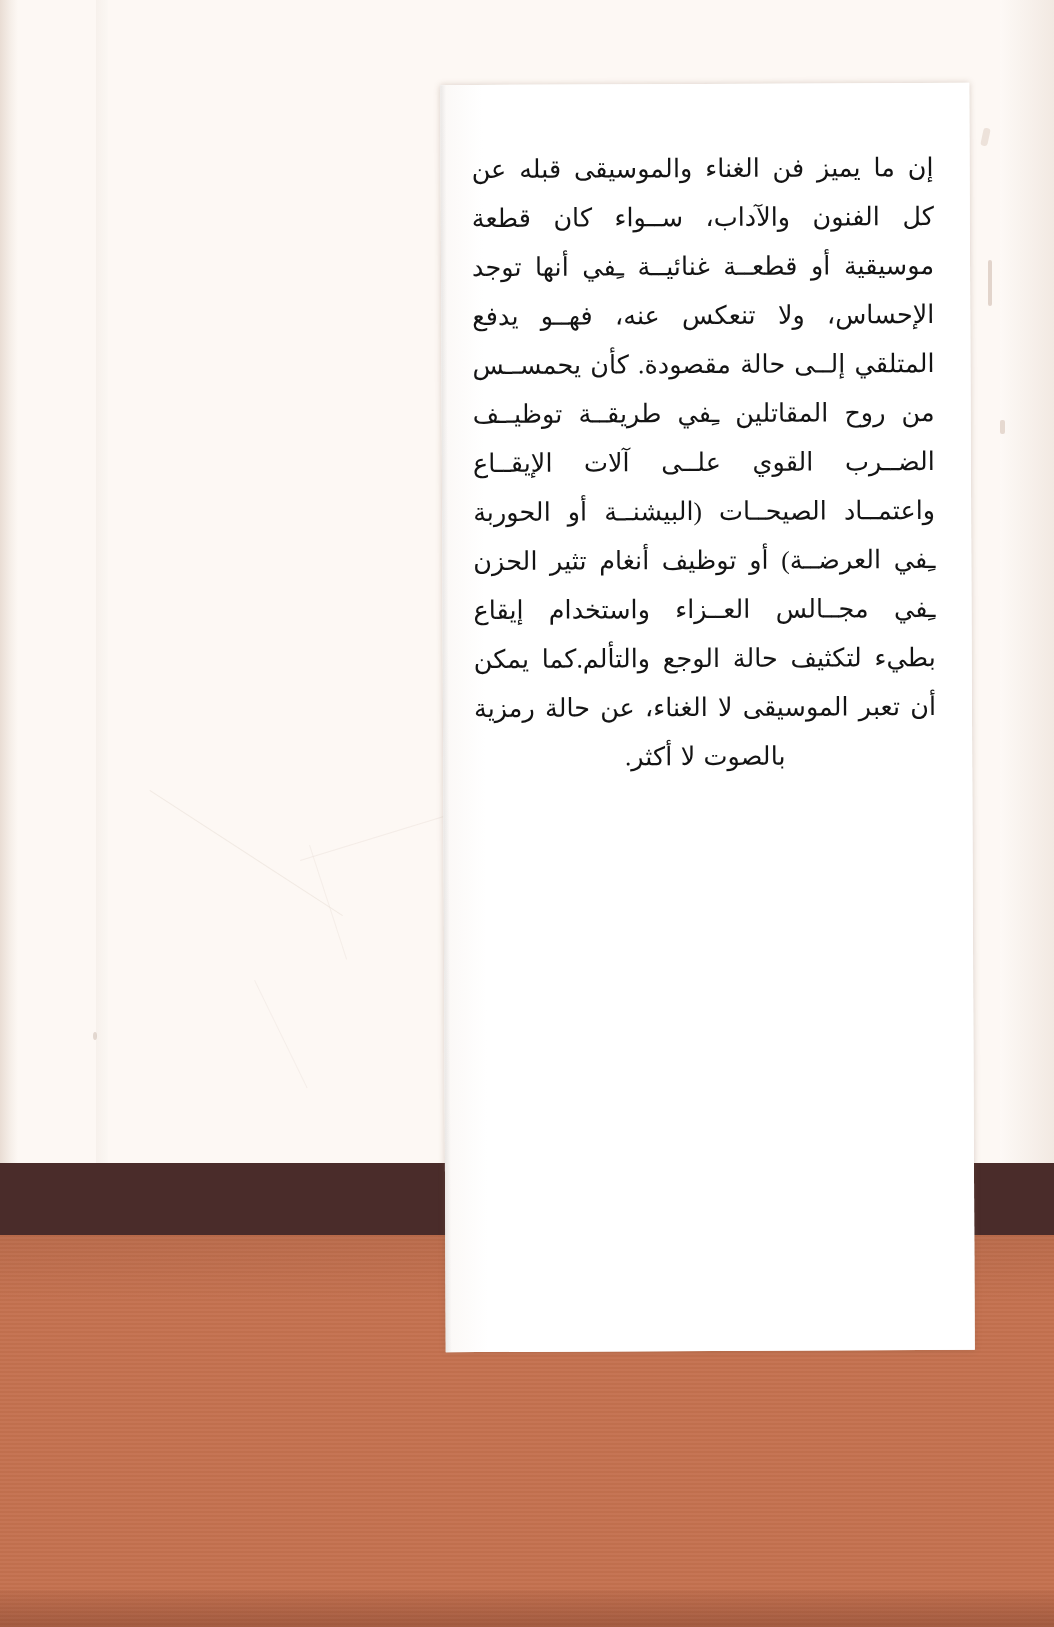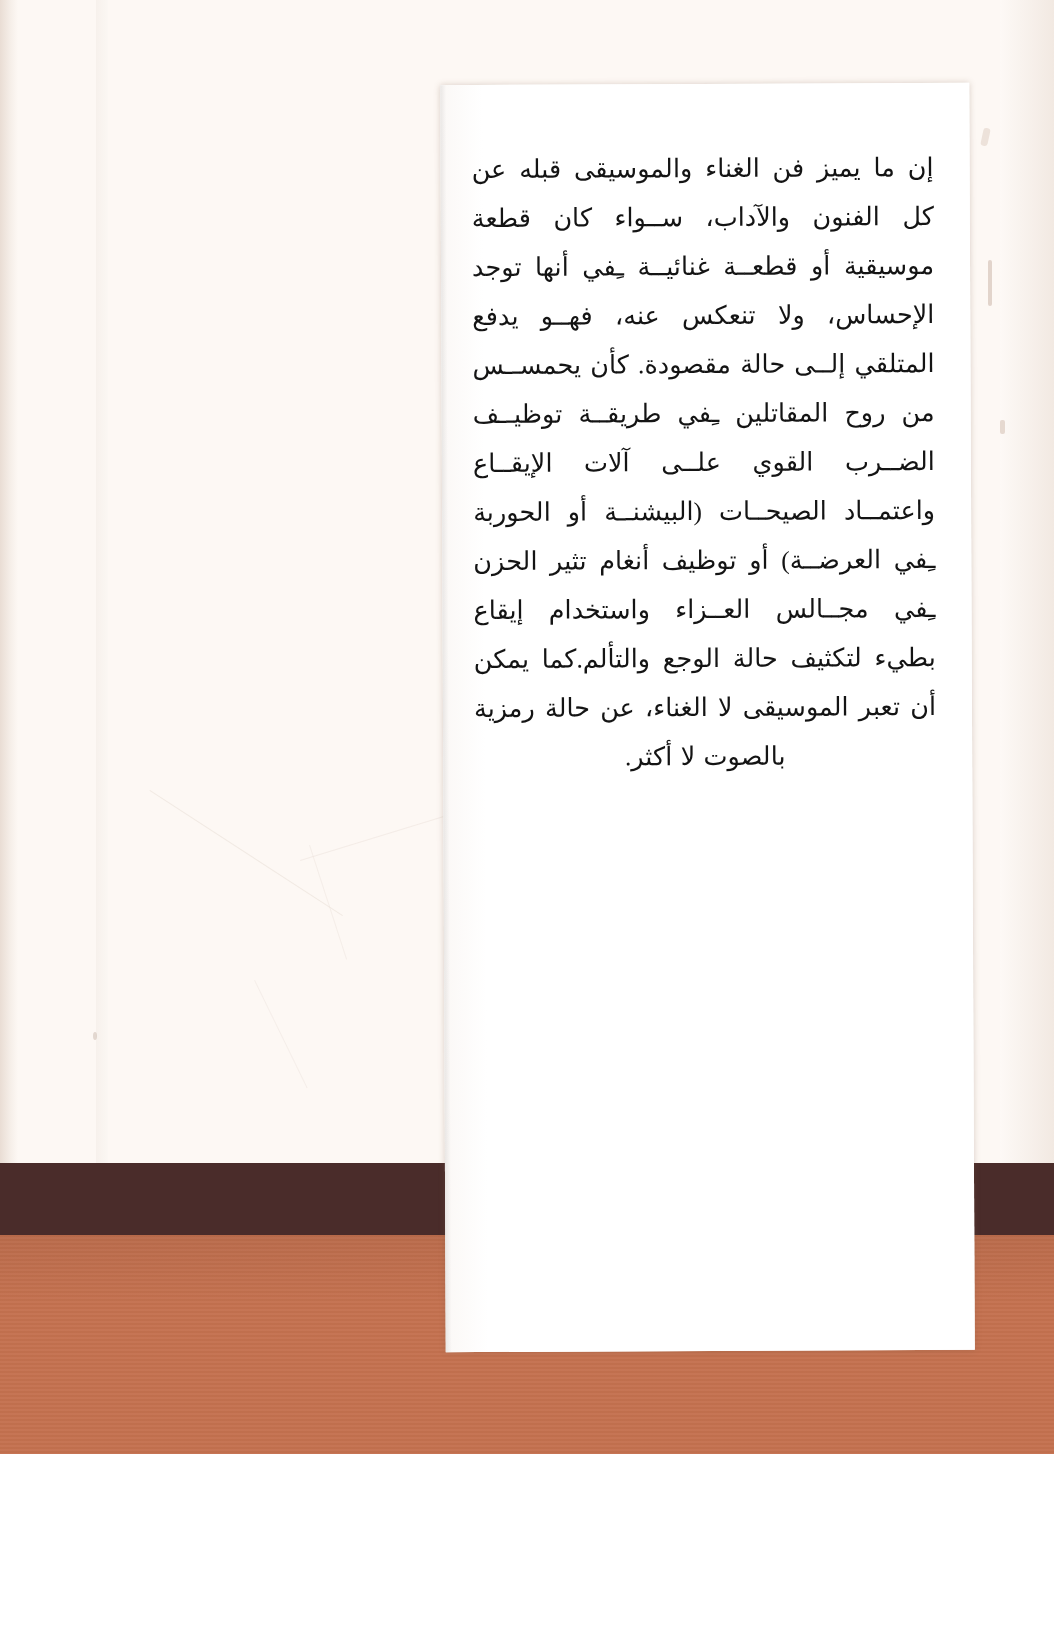--- a/index.html
+++ b/index.html
@@ -3,21 +3,21 @@
 <meta charset="utf-8">
 <style>
   html, body {
     margin: 0;
     padding: 0;
     background: #ffffff;
   }
   .scan {
     position: relative;
     width: 1054px;
-    height: 1454px;
+    height: 1627px;
     overflow: hidden;
     background: #c4b5fd;
     font-family: "Liberation Serif", "DejaVu Serif", serif;
   }
 
   
   .bed-top {
     position: absolute;
     left: 0; top: 0;
     width: 1054px;

